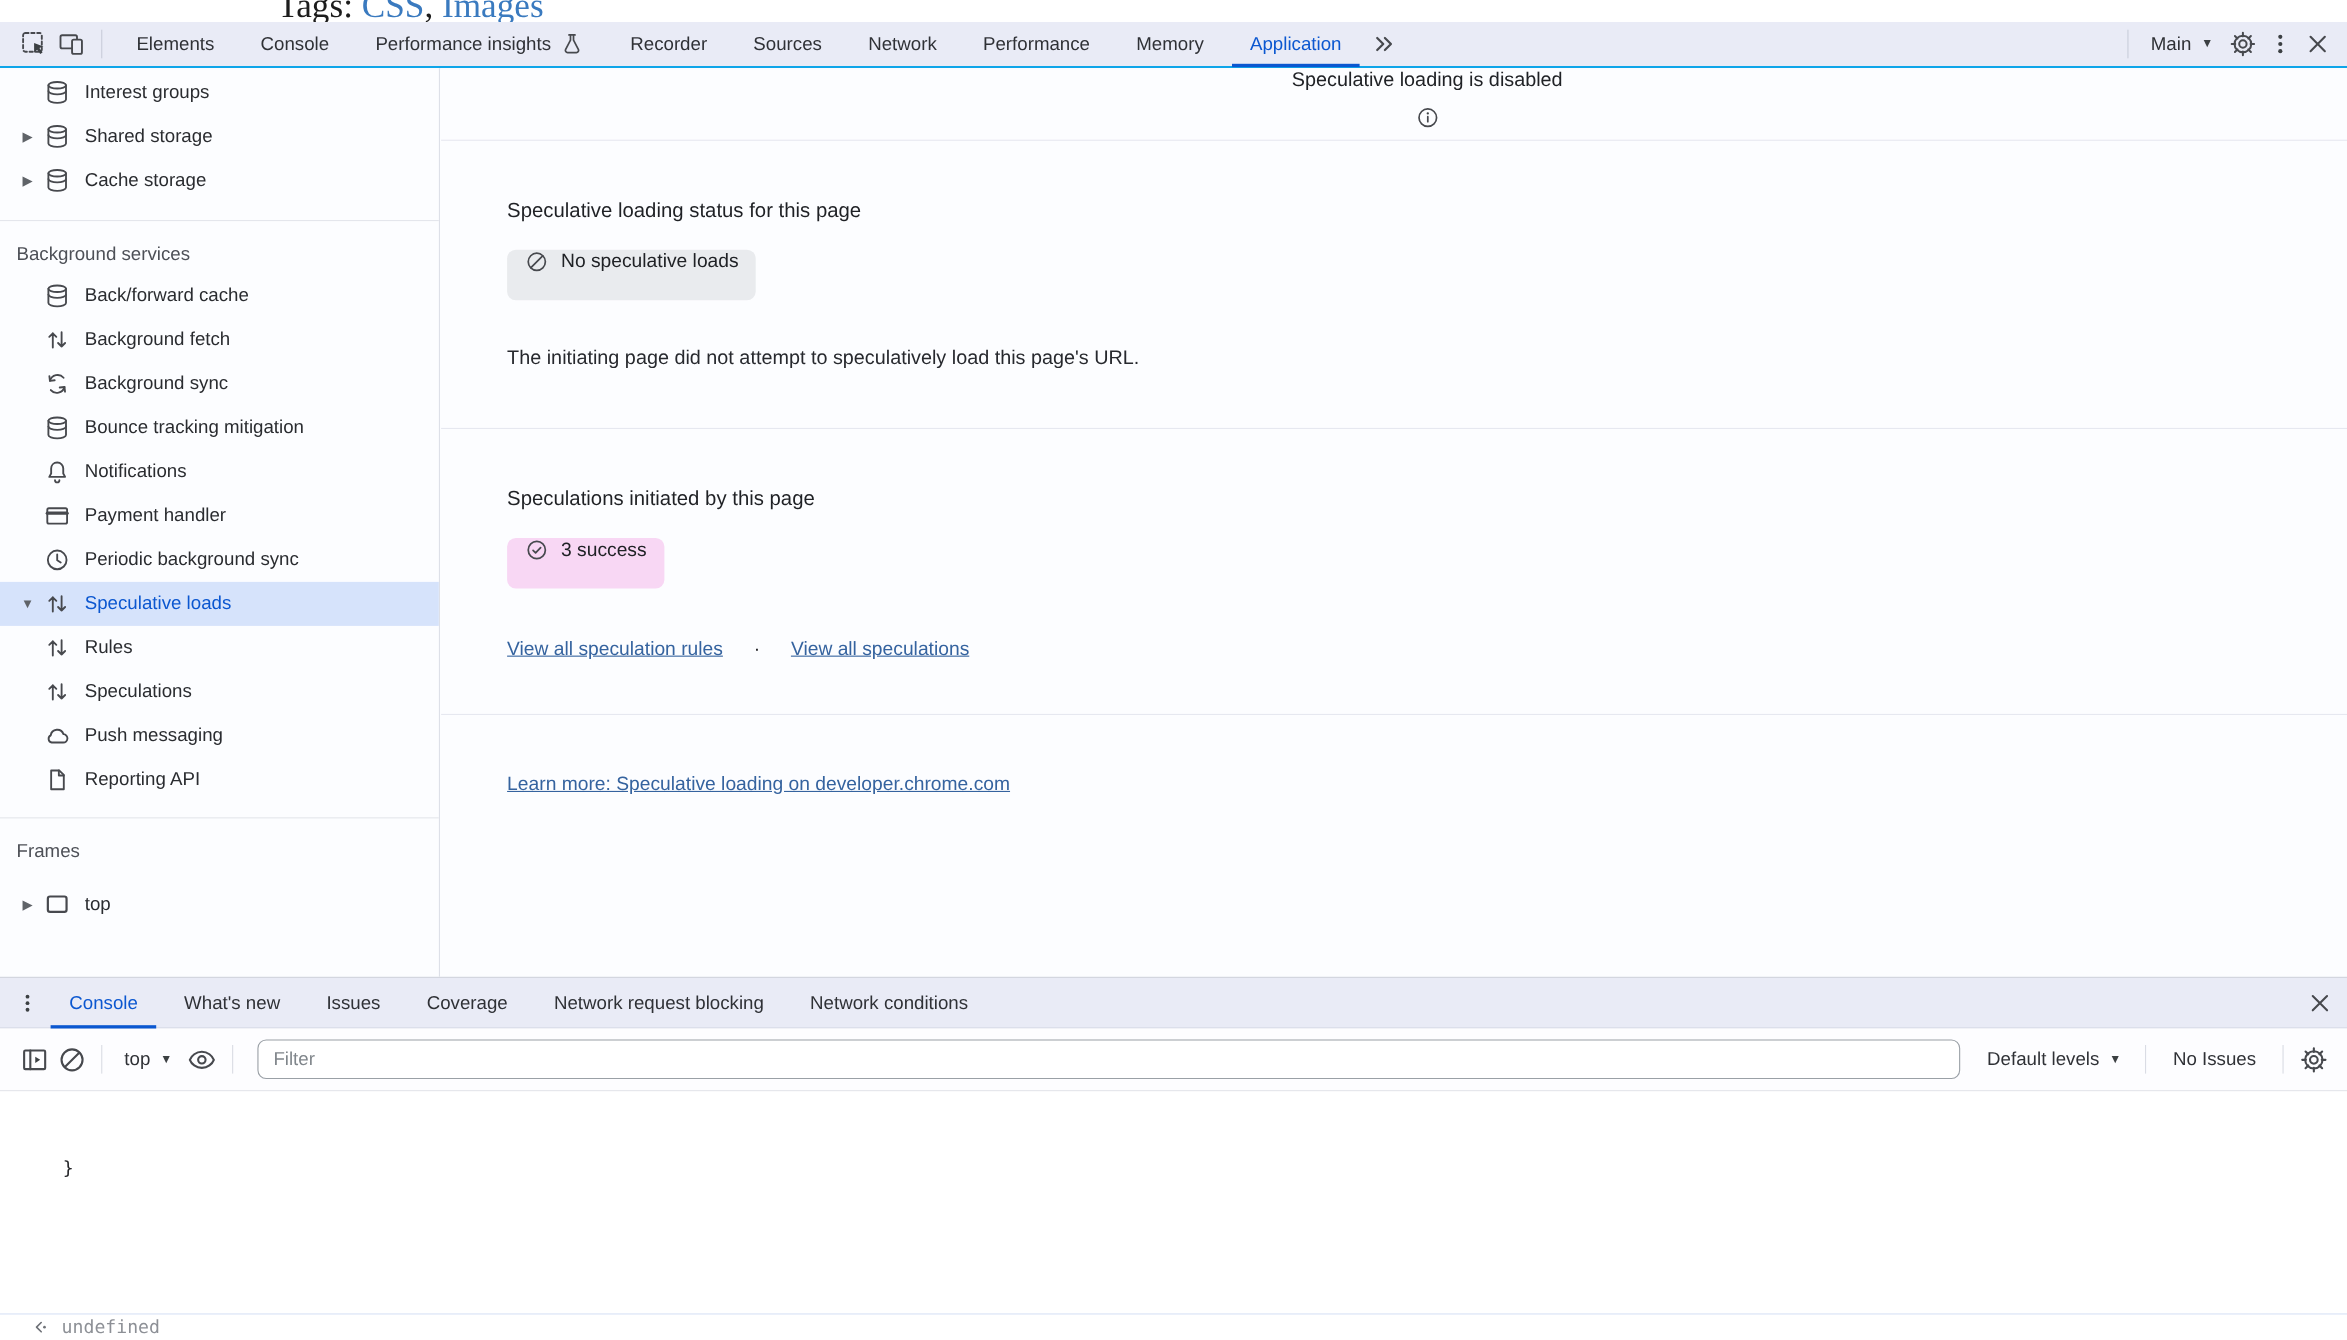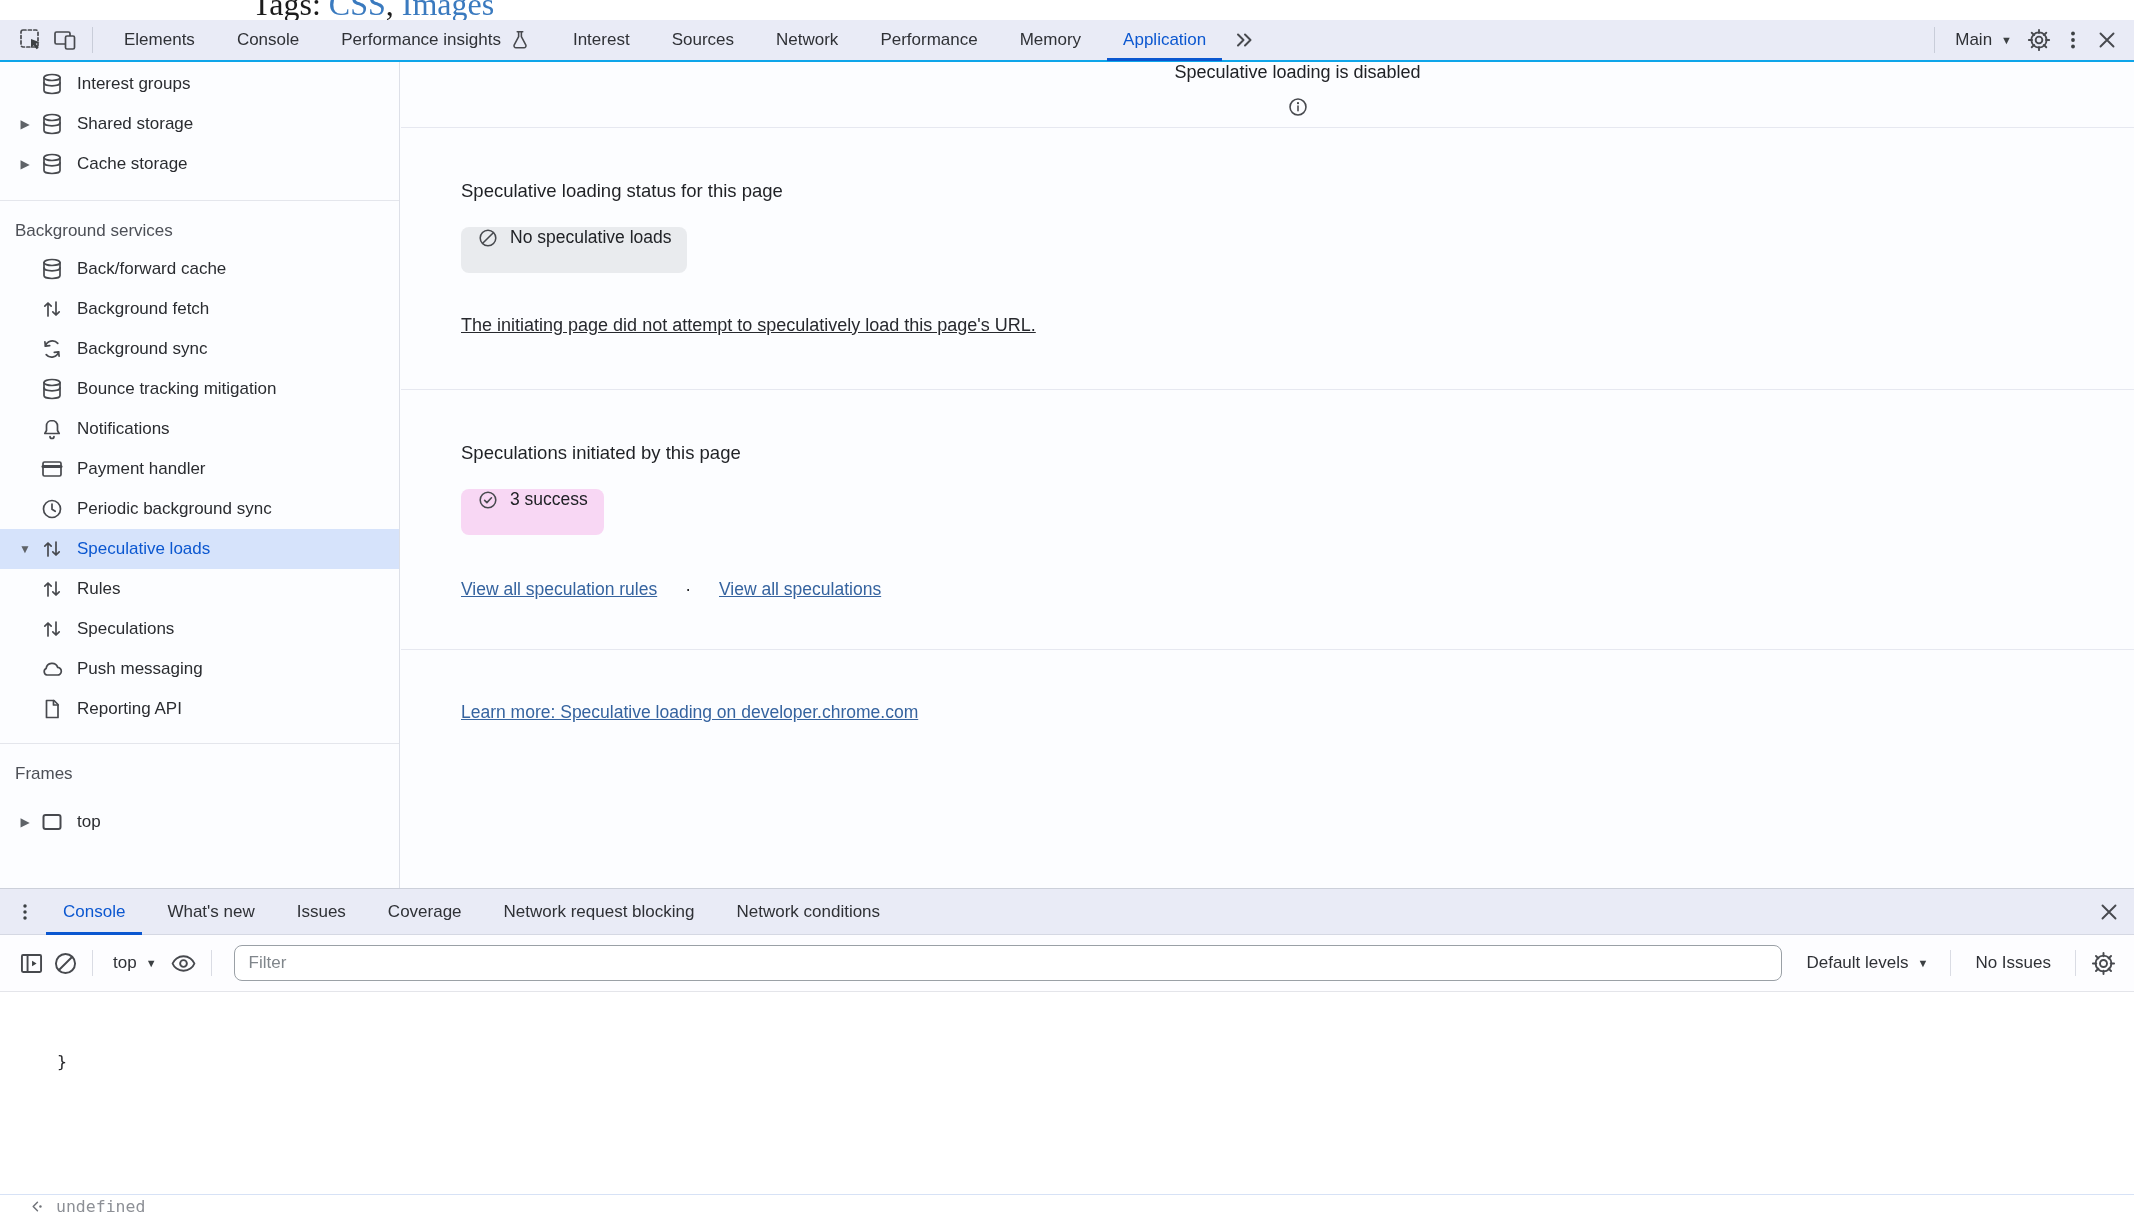--- a/index.html
+++ b/index.html
@@ -59,21 +59,21 @@
   .banner .iico svg { width:22px; height:22px; }
   .section { padding:52px 60px 0; border-bottom:1px solid #e6e8f0; }
   .section.sec-a { height:262px; }
   .section.sec-b { height:260px; }
   .sec-title { font-size:18.5px; font-weight:400; color:#1f2125; margin:0 0 25px 0; }
   .badge { display:inline-flex; gap:11px; height:46px; padding:0 16px;
            border-radius:8px; font-size:17.5px; color:#202226; }
   .badge svg { width:22px; height:22px; }
   .badge.gray { background:#e9ebee; }
   .badge.pink { background:#f8d7f4; }
-  .sec-desc { margin:42px 0 0 0; font-size:18px; color:#27292e;text-decoration:underline; }
+  .sec-desc { margin:42px 0 0 0; font-size:18px; color:#27292e; }
   .links-row { margin-top:44px; display:flex; align-items:center; gap:28px; font-size:17.5px; }
   .tlink { color:#35639f; text-decoration:underline; cursor:pointer; }
   .dotsep { color:#202124; }
   .learn { padding:52px 60px 0; font-size:17.5px; }
 
   
   .drawer { position:absolute; left:0; right:0; top:888px; bottom:0; border-top:1px solid #ccd0da;
             display:flex; flex-direction:column; background:#fff; }
   .dtabs { height:46px; background:#e9ebf6; border-bottom:1px solid #d5d8e3;
            display:flex; align-items:center; padding:0 8px; flex:none; }
@@ -135,21 +135,21 @@
       </div>
     <div class="tab">
       <span>Performance insights</span>
       <span>
           <svg class="ic" width="22" height="22" viewBox="0 0 24 24">
             <path d="M9 3 h6 M10.5 3 v5.2 L5.6 17.5 a2.2 2.2 0 0 0 2 3 h8.8 a2.2 2.2 0 0 0 2 -3 L13.5 8.2 V3"></path>
           </svg>
         </span>
     </div>
     <div class="tab">
-        <span>Interest</span>
+        <span>Recorder</span>
       </div>
     <div class="tab">
         <span>Sources</span>
       </div>
     <div class="tab">
         <span>Network</span>
       </div>
     <div class="tab">
         <span>Performance</span>
       </div>

